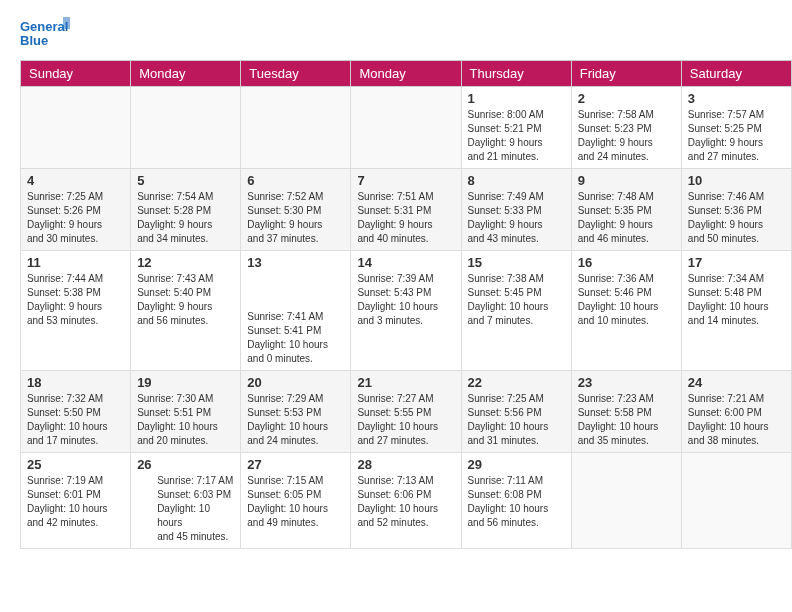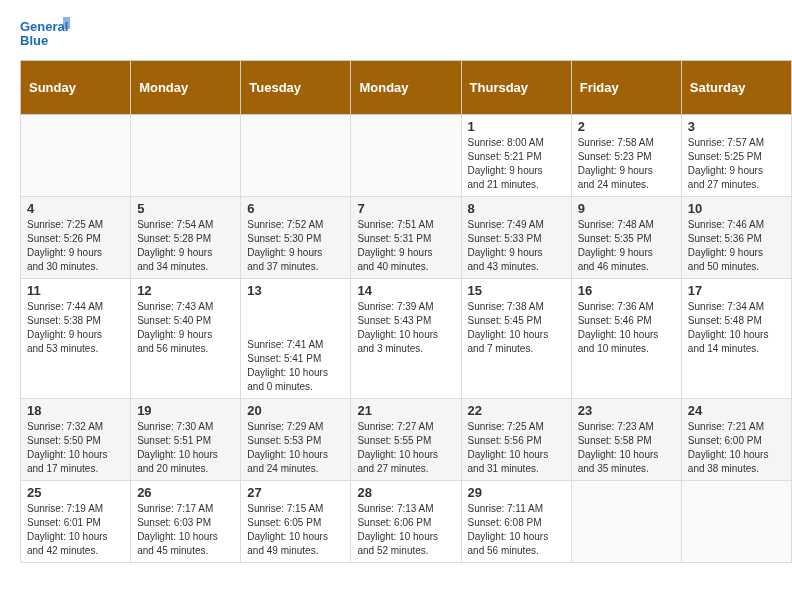--- a/index.html
+++ b/index.html
@@ -9,21 +9,21 @@
     
     .logo { display: flex; align-items: center; }
     
     .title-block { text-align: right; }
     .main-title { font-size: 32px; font-weight: bold; color: #333; }
     .subtitle { font-size: 16px; color: #555; }
     
     .calendar { width: 100%; border-collapse: collapse; margin: 0 10px; }
     .calendar-wrapper { padding: 0 10px 10px 10px; }
     
-    .calendar th { background: #a16207; color: #fff; text-align: left; padding: 19px 8px; font-size: 13px; font-weight: bold; border: 1px solid #ccc; }
+    .calendar th { background: #be185d; color: #fff; text-align: left; padding: 5px 8px; font-size: 13px; font-weight: normal; border: 1px solid #ccc; }
     
     .calendar td { border: 1px solid #ddd; padding: 4px 6px; vertical-align: top; font-size: 10.5px; color: #333; width: calc(100%/7); background: #fff; }
     
     .calendar td.empty { background: #f9f9f9; }
     
     .day-number { font-weight: bold; font-size: 13px; margin-bottom: 2px; display: block; }
     
     .day-info { font-size: 10px; color: #333; line-height: 1.4; }
 
     .row-alt td { background: #f5f5f5; }
@@ -243,21 +243,21 @@
         <tr>
           <td>
             <span class="day-number">25</span>
             <div class="day-info" style="white-space: pre-line;">Sunrise: 7:19 AM
 Sunset: 6:01 PM
 Daylight: 10 hours
 and 42 minutes.</div>
           </td>
           <td>
             <span class="day-number">26</span>
-            <div class="day-info" style="white-space: pre-line;">Sunrise: 7:17 AM
+            <div class="day-info" style="white-space: pre-line; margin-left: 20px;">Sunrise: 7:17 AM
 Sunset: 6:03 PM
 Daylight: 10 hours
 and 45 minutes.</div>
           </td>
           <td>
             <span class="day-number">27</span>
             <div class="day-info" style="white-space: pre-line;">Sunrise: 7:15 AM
 Sunset: 6:05 PM
 Daylight: 10 hours
 and 49 minutes.</div>

